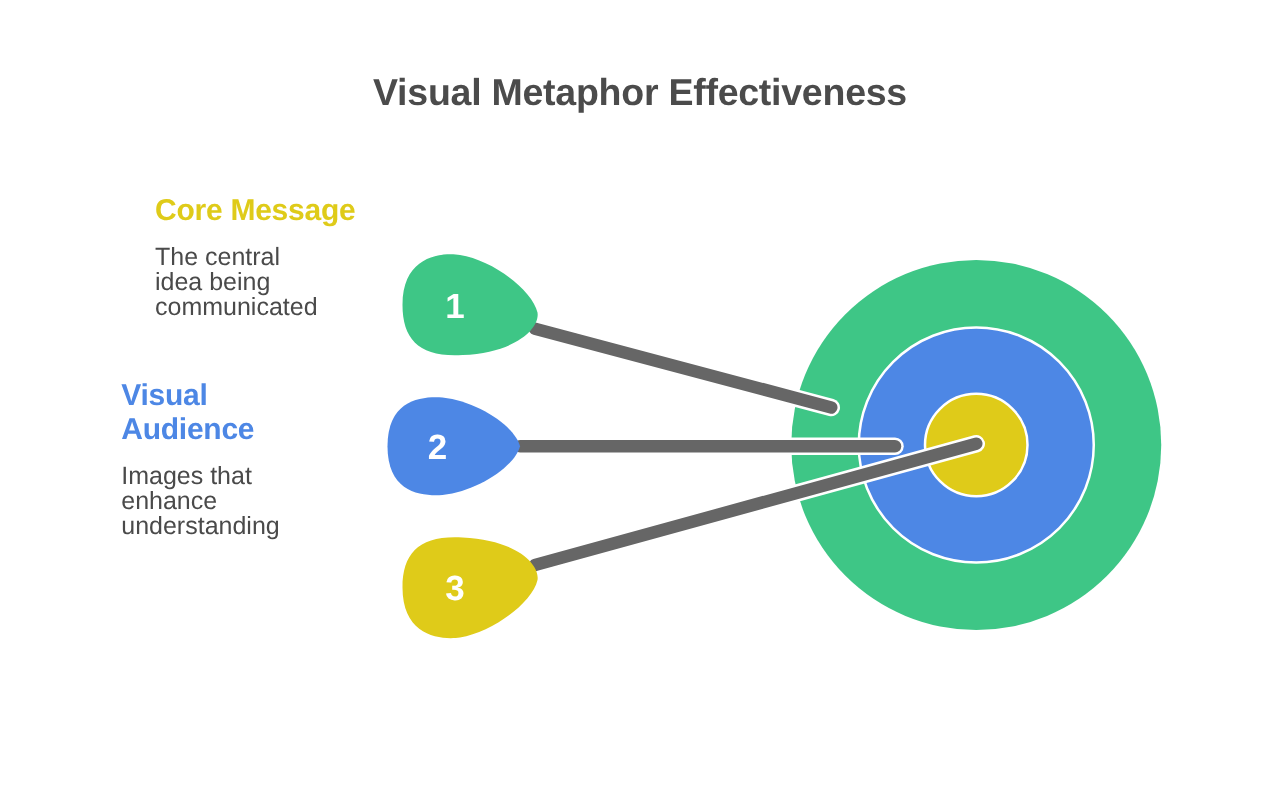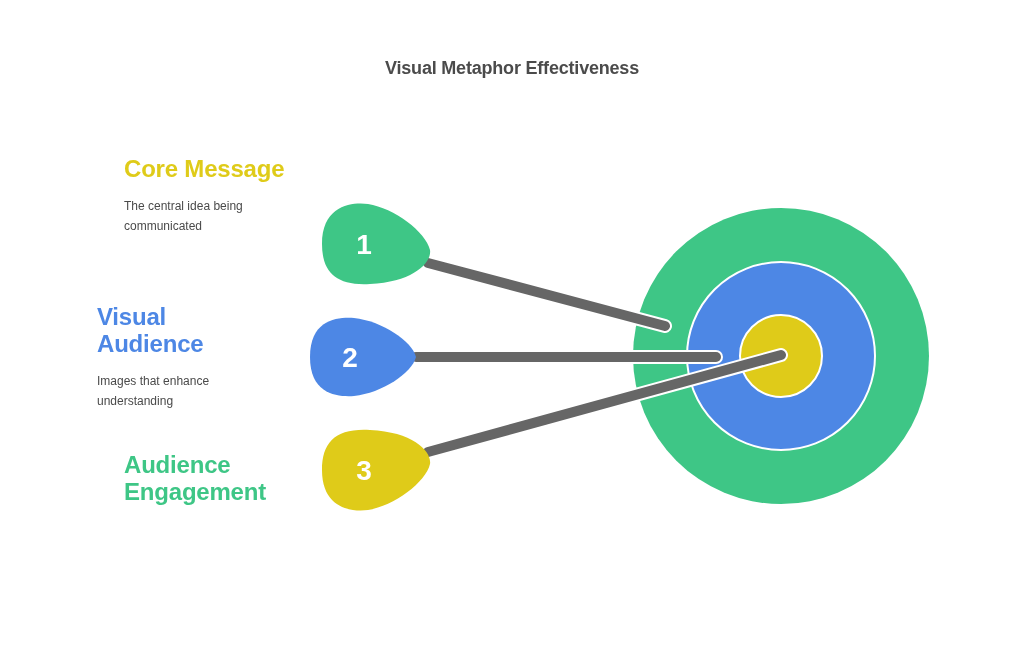--- a/index.html
+++ b/index.html
@@ -1,41 +1,40 @@
 <!DOCTYPE html>
 <html><head>
   <meta charset="utf-8">
   <style>
     html, body { margin: 0; padding: 0; background: #ffffff; }
     body { width: 1024px; height: 647px; position: relative; overflow: hidden; font-family: "Liberation Sans", sans-serif; }
-    .title { position: absolute; left: 0; width: 1024px; top: 58px; text-align: center; font-size: 18px; font-weight: bold; color: #4b4b4b; letter-spacing: -0.2px; }
+    .title { position: absolute; left: 0; width: 1024px; top: 58px; text-align: center; font-size: 30px; font-weight: bold; color: #4b4b4b; letter-spacing: -0.2px; }
     .item { position: absolute; }
     .item-title { font-size: 24px; font-weight: bold; line-height: 27px; letter-spacing: -0.2px; }
-    .item-desc { font-size: 12px; line-height: 20px; color: #4a4a4a; margin-top: 14px; }
+    .item-desc { font-size: 20px; line-height: 20px; color: #4a4a4a; margin-top: 14px; }
     #item-0 { left: 124px; top: 155px; width: 170px; }
     #item-1 { left: 97px; top: 303px; width: 190px; }
     #item-2 { left: 124px; top: 451px; width: 170px; }
     svg { position: absolute; left: 0; top: 0; }
     .marker-num { font-family: "Liberation Sans", sans-serif; font-size: 28px; font-weight: bold; fill: #ffffff; }
   </style>
 </head>
 <body>
 
 <div class="title" style="color: rgb(75, 75, 75);">Visual Metaphor Effectiveness</div>
 
 <div class="item" id="item-0">
   <div class="item-title" style="color: rgb(223, 203, 25);">Core Message</div>
   <div class="item-desc" style="width: 130px; color: rgb(74, 74, 74);">The central idea being communicated</div>
 </div>
 <div class="item" id="item-1">
   <div class="item-title" style="width: 120px; color: rgb(77, 135, 229);">Visual Audience</div>
   <div class="item-desc" style="width: 170px; color: rgb(74, 74, 74);">Images that enhance understanding</div>
 </div>
 <div class="item" id="item-2">
-  <div class="item-title" style="width: 140px; color: rgb(62, 198, 134);">Audience Engagement</div>
 </div>
 
 <svg width="1024" height="647" viewBox="0 0 1024 647">
 
   <circle id="ring-outer" cx="781" cy="356" r="148" fill="#3ec686"></circle>
   <circle id="ring-middle" cx="781" cy="356" r="94" stroke="#ffffff" stroke-width="2" fill="#4d87e5"></circle>
   <circle id="ring-bullseye" cx="781" cy="356" r="41" stroke="#ffffff" stroke-width="2" fill="#dfcb19"></circle>
 
   <g>
     <line x1="428" y1="263" x2="665" y2="326" stroke="#ffffff" stroke-width="14" stroke-linecap="round"></line>

